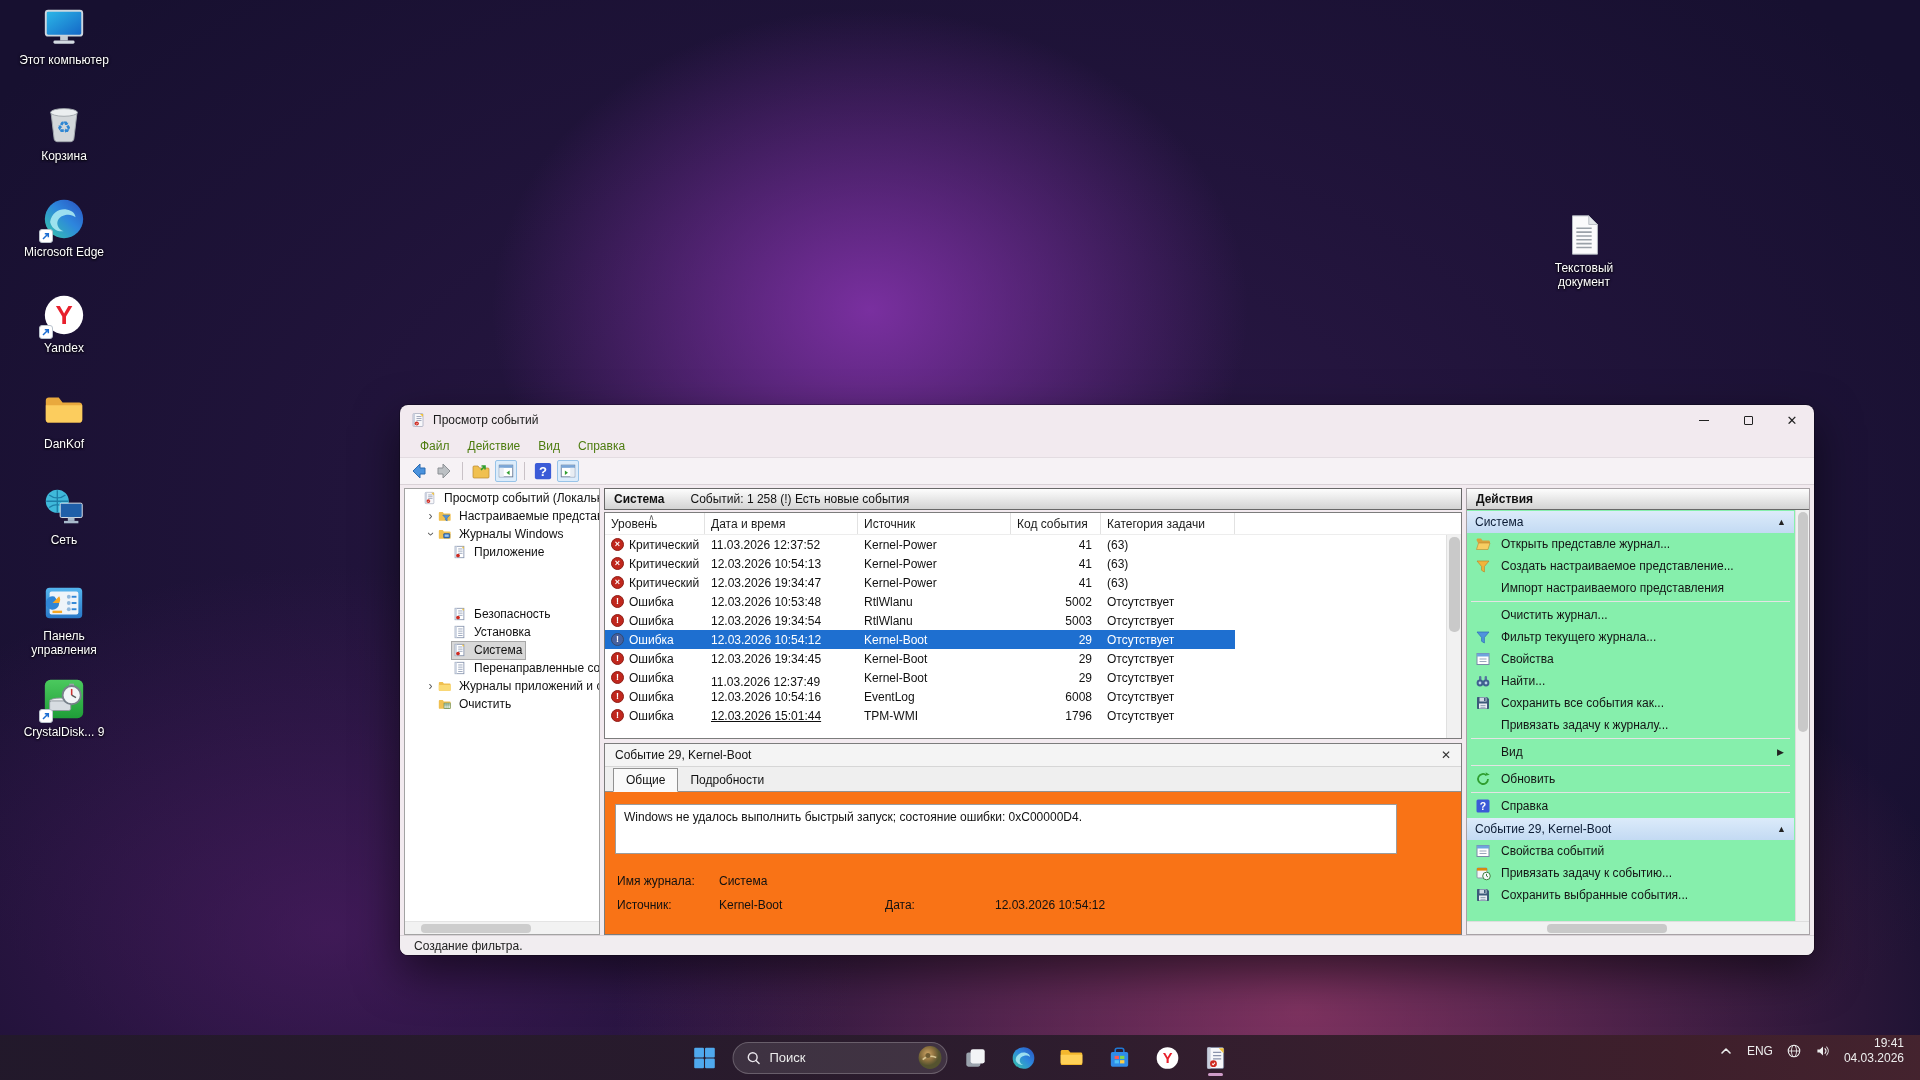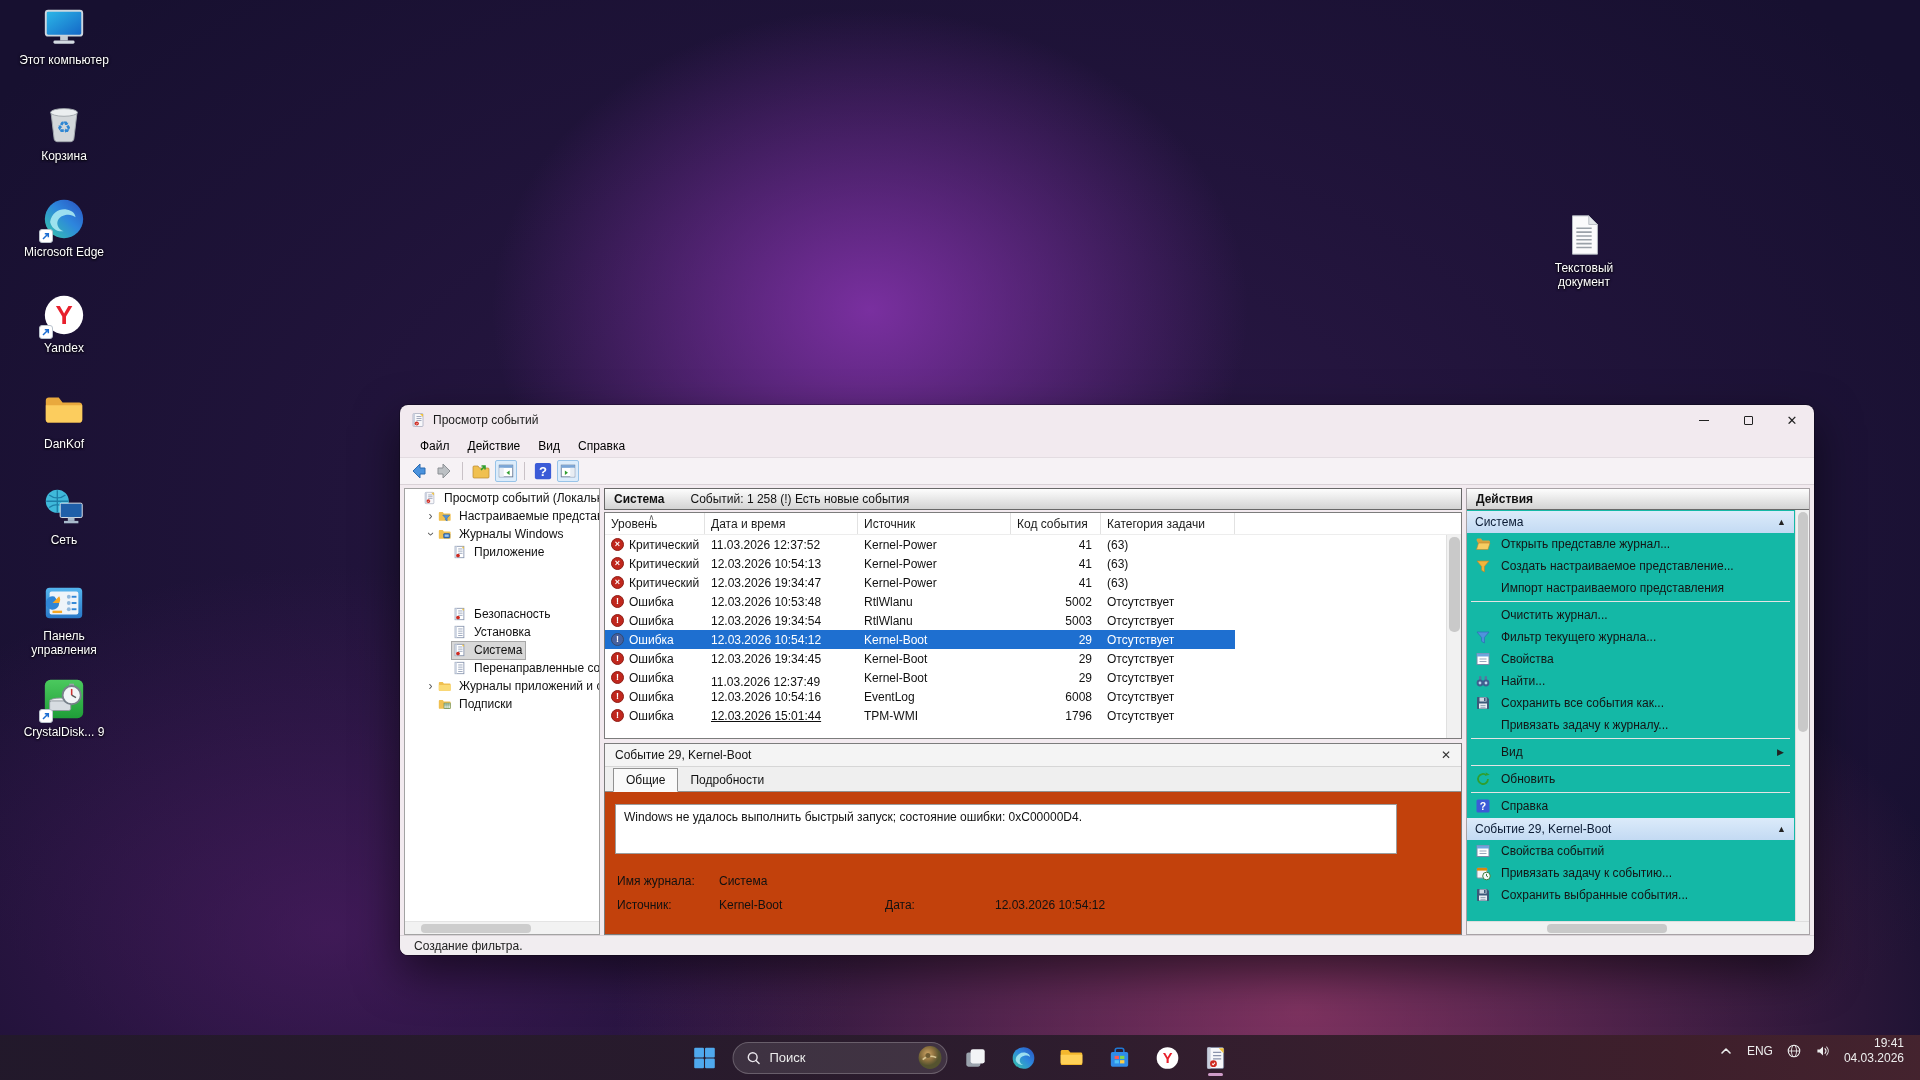--- a/index.html
+++ b/index.html
@@ -31,21 +31,21 @@
   .titlebar { height:30px; display:flex; align-items:center; padding-left:10px; }
   .titlebar .tIcon { width:16px; height:16px; margin-right:7px; }
   .titlebar .title { font-size:12px; color:#1b1b1b; flex:0 0 auto; }
   .winbtns { margin-left:auto; display:flex; height:30px; }
   .wbtn { width:44px; height:30px; display:flex; align-items:center; justify-content:center; cursor:pointer; }
   .g-min { width:10px; height:1px; background:#222; }
   .g-max { width:9px; height:9px; border:1px solid #222; border-radius:1px; }
   .g-close { font-size:13px; color:#222; line-height:1; }
 
   .menubar { height:22px; display:flex; align-items:center; padding-left:12px; gap:2px; }
-  .menu-item { font-size:12px; color:#000000; padding:2px 8px; cursor:default; }
+  .menu-item { font-size:12px; color:#4d7c0f; padding:2px 8px; cursor:default; }
   .toolbar { height:28px; background:#f6f2f5; border-top:1px solid #e3dce1; border-bottom:1px solid #d9d2d7;
              display:flex; align-items:center; padding-left:8px; gap:3px; }
   .tb { width:22px; height:22px; padding:1px; display:flex; align-items:center; justify-content:center; cursor:pointer; }
   .tb.active { background:#dcecfb; border:1px solid #98c3e8; border-radius:2px; }
   .tb-sep { width:1px; height:18px; background:#c9c2c7; margin:0 4px; }
 
   .workarea { position:absolute; top:81px; left:0; right:0; bottom:20px; }
 
   
   .tree { position:absolute; left:4px; top:2px; width:196px; bottom:0; background:#fff; border:1px solid #a3a3a3; overflow:hidden; }
@@ -81,30 +81,30 @@
   .trow.sel .lvl-ico { background:#47619f; border-color:#32486f; }
   .vscroll { position:absolute; right:0; top:22px; bottom:0; width:15px; background:#f1f1f1; border-left:1px solid #e0e0e0; }
   .vscroll .thumb { position:absolute; top:2px; left:2px; width:11px; height:95px; background:#c9c9c9; border-radius:5px; }
 
   .detail-box { margin-top:4px; flex:1; border:1px solid #7c7c7c; background:#f0f0f0; display:flex; flex-direction:column; overflow:hidden; }
   .dhead { height:23px; display:flex; align-items:center; font-size:12px; color:#111; padding:0 10px; border-bottom:1px solid #d6d6d6; background:#f4f4f4; }
   .dclose { margin-left:auto; font-size:12px; color:#333; cursor:pointer; }
   .dtabs { height:25px; display:flex; align-items:flex-end; padding-left:8px; border-bottom:1px solid #919191; background:#efefef; }
   .dtab { font-size:12px; padding:4px 12px 4px; color:#111; cursor:pointer; }
   .dtab.active { background:#fafafa; border:1px solid #919191; border-bottom:1px solid #fafafa; margin-bottom:-1px; }
-  .dcontent { flex:1; background:#c2410c; position:relative; }
+  .dcontent { flex:1; background:#f97316; position:relative; }
   .dmsg { position:absolute; left:10px; top:12px; width:782px; height:50px; background:#fff; border:1px solid #9c9c9c;
           font-size:12px; color:#111; padding:5px 8px; }
   .dfield { position:absolute; font-size:12px; color:#111; }
 
   .statusbar { position:absolute; left:0; right:0; bottom:0; height:20px; background:#f1edf0; border-top:1px solid #d9d3d7;
                display:flex; align-items:center; font-size:12px; color:#222; padding-left:14px; }
 
   
-  .actions { position:absolute; left:1066px; top:2px; width:344px; bottom:0; background:#14b8a6; border:1px solid #a8a2a6; display:flex; flex-direction:column; }
+  .actions { position:absolute; left:1066px; top:2px; width:344px; bottom:0; background:#86efac; border:1px solid #a8a2a6; display:flex; flex-direction:column; }
   .act-title { height:21px; background:linear-gradient(#fdfdfd,#d3d3d3); border-bottom:1px solid #686868;
                font-size:12px; font-weight:bold; color:#111; display:flex; align-items:center; padding-left:9px; }
   .act-list { flex:1; position:relative; overflow:hidden; padding-right:15px; }
   .act-sec-h { height:22px; background:linear-gradient(#dcebfa,#c3daf3); display:flex; align-items:center;
                font-size:12px; color:#0a1a33; padding:0 8px; margin-top:1px; cursor:pointer; }
   .act-sec-h .arr { margin-left:auto; font-size:9px; color:#222; }
   .act-item { height:22px; display:flex; align-items:center; font-size:12px; color:#141414; padding-left:8px; cursor:pointer; }
   .act-item .aico { width:16px; height:16px; margin-right:10px; flex:0 0 16px; }
   .act-item .aspace { width:16px; margin-right:10px; flex:0 0 16px; }
   .act-item .sub { margin-left:auto; margin-right:10px; font-size:9px; color:#222; }
@@ -439,21 +439,21 @@
           </span>
         </div>
         <div class="tnode" style="padding-left: 19px;">
           <span class="texp"></span>
           <span class="tsel">
             <span class="icn tico"><svg viewBox="0 0 16 16">
                 <path d="M1.5 4.5c0-.6.4-1 1-1h3.5l1.3 1.7H14c.6 0 1 .4 1 1v6.3c0 .6-.4 1-1 1H2.5c-.6 0-1-.4-1-1z" fill="#f0c050"></path>
                 <rect x="7.5" y="7" width="7" height="6" fill="#eef6ee" stroke="#4a7d4a" stroke-width=".7"></rect>
                 <path d="M7.5 9h7M9.8 7v6M12.1 7v6" stroke="#4a7d4a" stroke-width=".6"></path>
               </svg></span>
-            <span class="tlabel">Подписки</span>
+            <span class="tlabel">Очистить</span>
           </span>
         </div>
         <div class="tree-hscroll">
           <div class="thumb"></div>
         </div>
       </div>
 
     <div class="main">
       <div class="result-header">
         <span class="rh-log">Система</span>

